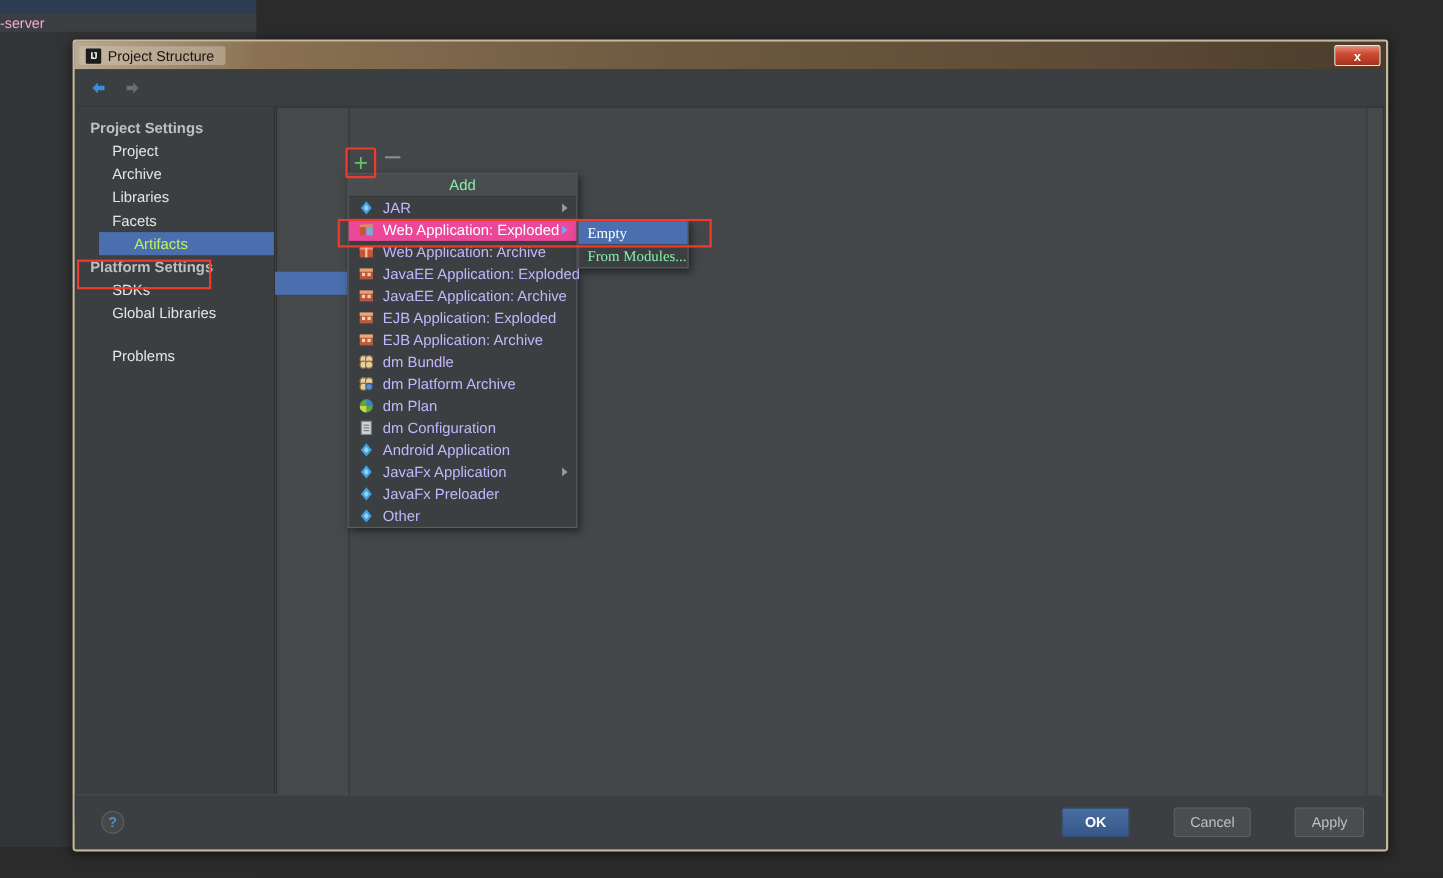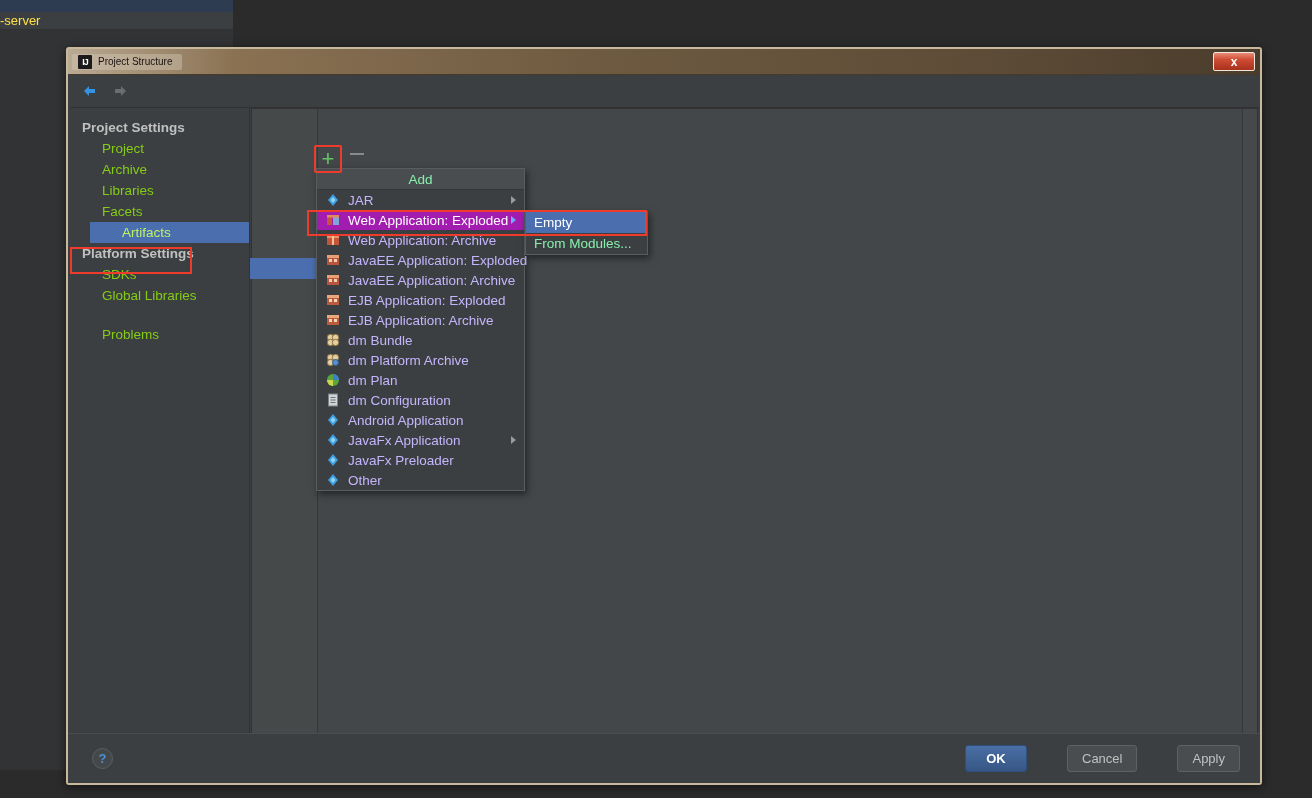--- a/index.html
+++ b/index.html
@@ -12,35 +12,35 @@
 
   
   #desktop { position: absolute; inset: 0; background: #2b2b2b; }
   #bg-strip-1 {
     position: absolute; left: 0; top: 0; width: 233px; height: 12px;
     background: #2d3c51;
   }
   #bg-strip-2 {
     position: absolute; left: 0; top: 12px; width: 233px; height: 18px;
     background: #3c3f41; border-bottom: 1px solid #323232;
-    color: #fde047; font-size: 13px; line-height: 18px; padding-left: 0px;
+    color: #f9a8d4; font-size: 13px; line-height: 18px; padding-left: 0px;
     white-space: nowrap; overflow: hidden;
   }
   #bg-left-panel {
     position: absolute; left: 0; top: 30px; width: 233px; bottom: 0;
     background: #313335;
   }
   #bg-bottom-band {
     position: absolute; left: 0; bottom: 0; width: 1312px; height: 28px;
     background: #2b2b2b;
   }
 
   
   #dialog {
-    position: absolute; left: 66px; top: 47px; width: 1196px; height: 738px;
+    position: absolute; left: 66px; top: 36px; width: 1196px; height: 738px;
     border: 2px solid #c8b99d;
     border-radius: 3px;
     background: #3c3f41;
     box-shadow: 0 2px 10px rgba(0,0,0,.55);
   }
   #titlebar {
     position: relative; height: 26px;
     background: linear-gradient(to right,#b9aa93 0%,#8a7152 14%,#6e5a41 45%,#5c4b36 78%,#4a3c2c 100%);
     border-bottom: 1px solid #473a2a;
     display: flex; align-items: center;
@@ -49,21 +49,21 @@
     display: flex; align-items: center; gap: 6px;
     padding: 1px 10px 1px 6px; margin-left: 4px;
     background: rgba(210,200,182,.45);
     border-radius: 2px;
   }
   .ij-logo {
     width: 14px; height: 14px; background: #1b1b1b; color: #fff;
     font-size: 9px; font-weight: bold; line-height: 14px; text-align: center;
     letter-spacing: -1px; border-radius: 1px;
   }
-  #title-text { color: #1c1410; font-size: 10px; white-space: nowrap; }
+  #title-text { color: #1c1410; font-size: 13px; white-space: nowrap; }
   #close-btn {
     position: absolute; right: 5px; top: 3px; width: 42px; height: 19px;
     background: linear-gradient(to bottom,#e98b79 0%,#cd4b32 40%,#a8321d 100%);
     border: 1px solid #f0e6da; border-radius: 2px;
     color: #fff; font-size: 12px; font-weight: bold;
     display: flex; align-items: center; justify-content: center;
     cursor: pointer;
   }
 
   
@@ -95,21 +95,21 @@
   #sidebar {
     position: absolute; left: 2px; top: 33px; width: 180px; bottom: 0;
     background: #3c3f41; padding-top: 9px;
     border-right: 1px solid #323232;
   }
   .side-group {
     color: #c0c0c0; font-size: 13.5px; font-weight: bold;
     padding: 3px 0 3px 12px;
   }
   .side-item {
-    color: #84cc16; font-size: 13.5px;
+    color: #e5e5e5; font-size: 13.5px;
     padding: 3px 0 3px 32px; cursor: pointer; position: relative;
   }
   .side-item.selected { background: #4b6eaf; color: #bef264; margin-left: 20px; }
   .side-spacer { height: 18px; }
 
   
   #sel-extend {
     position: absolute; left: 182px; top: 183px; width: 66px; height: 21px;
     background: #4b6eaf; z-index: 2;
   }
@@ -144,43 +144,44 @@
   #add-header {
     height: 21px; line-height: 21px; text-align: center;
     color: #86efac; font-size: 13.5px; background: #4a4d4f;
     border-bottom: 1px solid #343738;
   }
   .menu-item {
     display: flex; align-items: center; height: 20px;
     padding-left: 8px; color: #c4b5fd; font-size: 13.5px;
     cursor: pointer; position: relative; white-space: nowrap;
   }
-  .menu-item.selected { background: #a21caf; color: #ffffff; }
+  .menu-item.selected { background: #ec4899; color: #ffffff; }
   .menu-icon {
     width: 16px; height: 16px; margin-right: 7px; flex: 0 0 16px;
     position: relative;
   }
   .menu-icon svg { display: block; }
   .submenu-arrow {
     position: absolute; right: 8px; top: 50%; transform: translateY(-50%);
     width: 0; height: 0; border-left: 5px solid #9a9a9a;
     border-top: 4px solid transparent; border-bottom: 4px solid transparent;
   }
   .menu-item.selected .submenu-arrow { border-left-color: #6faaff; }
 
   #webapp-highlight {
     position: absolute; left: 239px; top: 135px; width: 340px; height: 26px;
     border: 2px solid #ef3b2b; z-index: 40; pointer-events: none;
   }
 
   
   #sub-menu {
-    position: absolute; left: 457px; top: 136px; width: 123px;
+    position: absolute; left: 457px; top: 136px; width: 101px;
     background: #3c3f41; border: 1px solid #5a5d5f; z-index: 25;
     box-shadow: 2px 3px 7px rgba(0,0,0,.5);
+    font-family: Liberation Serif, serif;
   }
   .sub-item {
     height: 21px; line-height: 21px; padding-left: 8px;
     color: #86efac; font-size: 13.5px; cursor: pointer; white-space: nowrap;
   }
   .sub-item.selected { background: #4b6eaf; color: #ffffff; }
 
   
   #footer {
     position: absolute; left: 0; bottom: 0; width: 100%; height: 50px;

